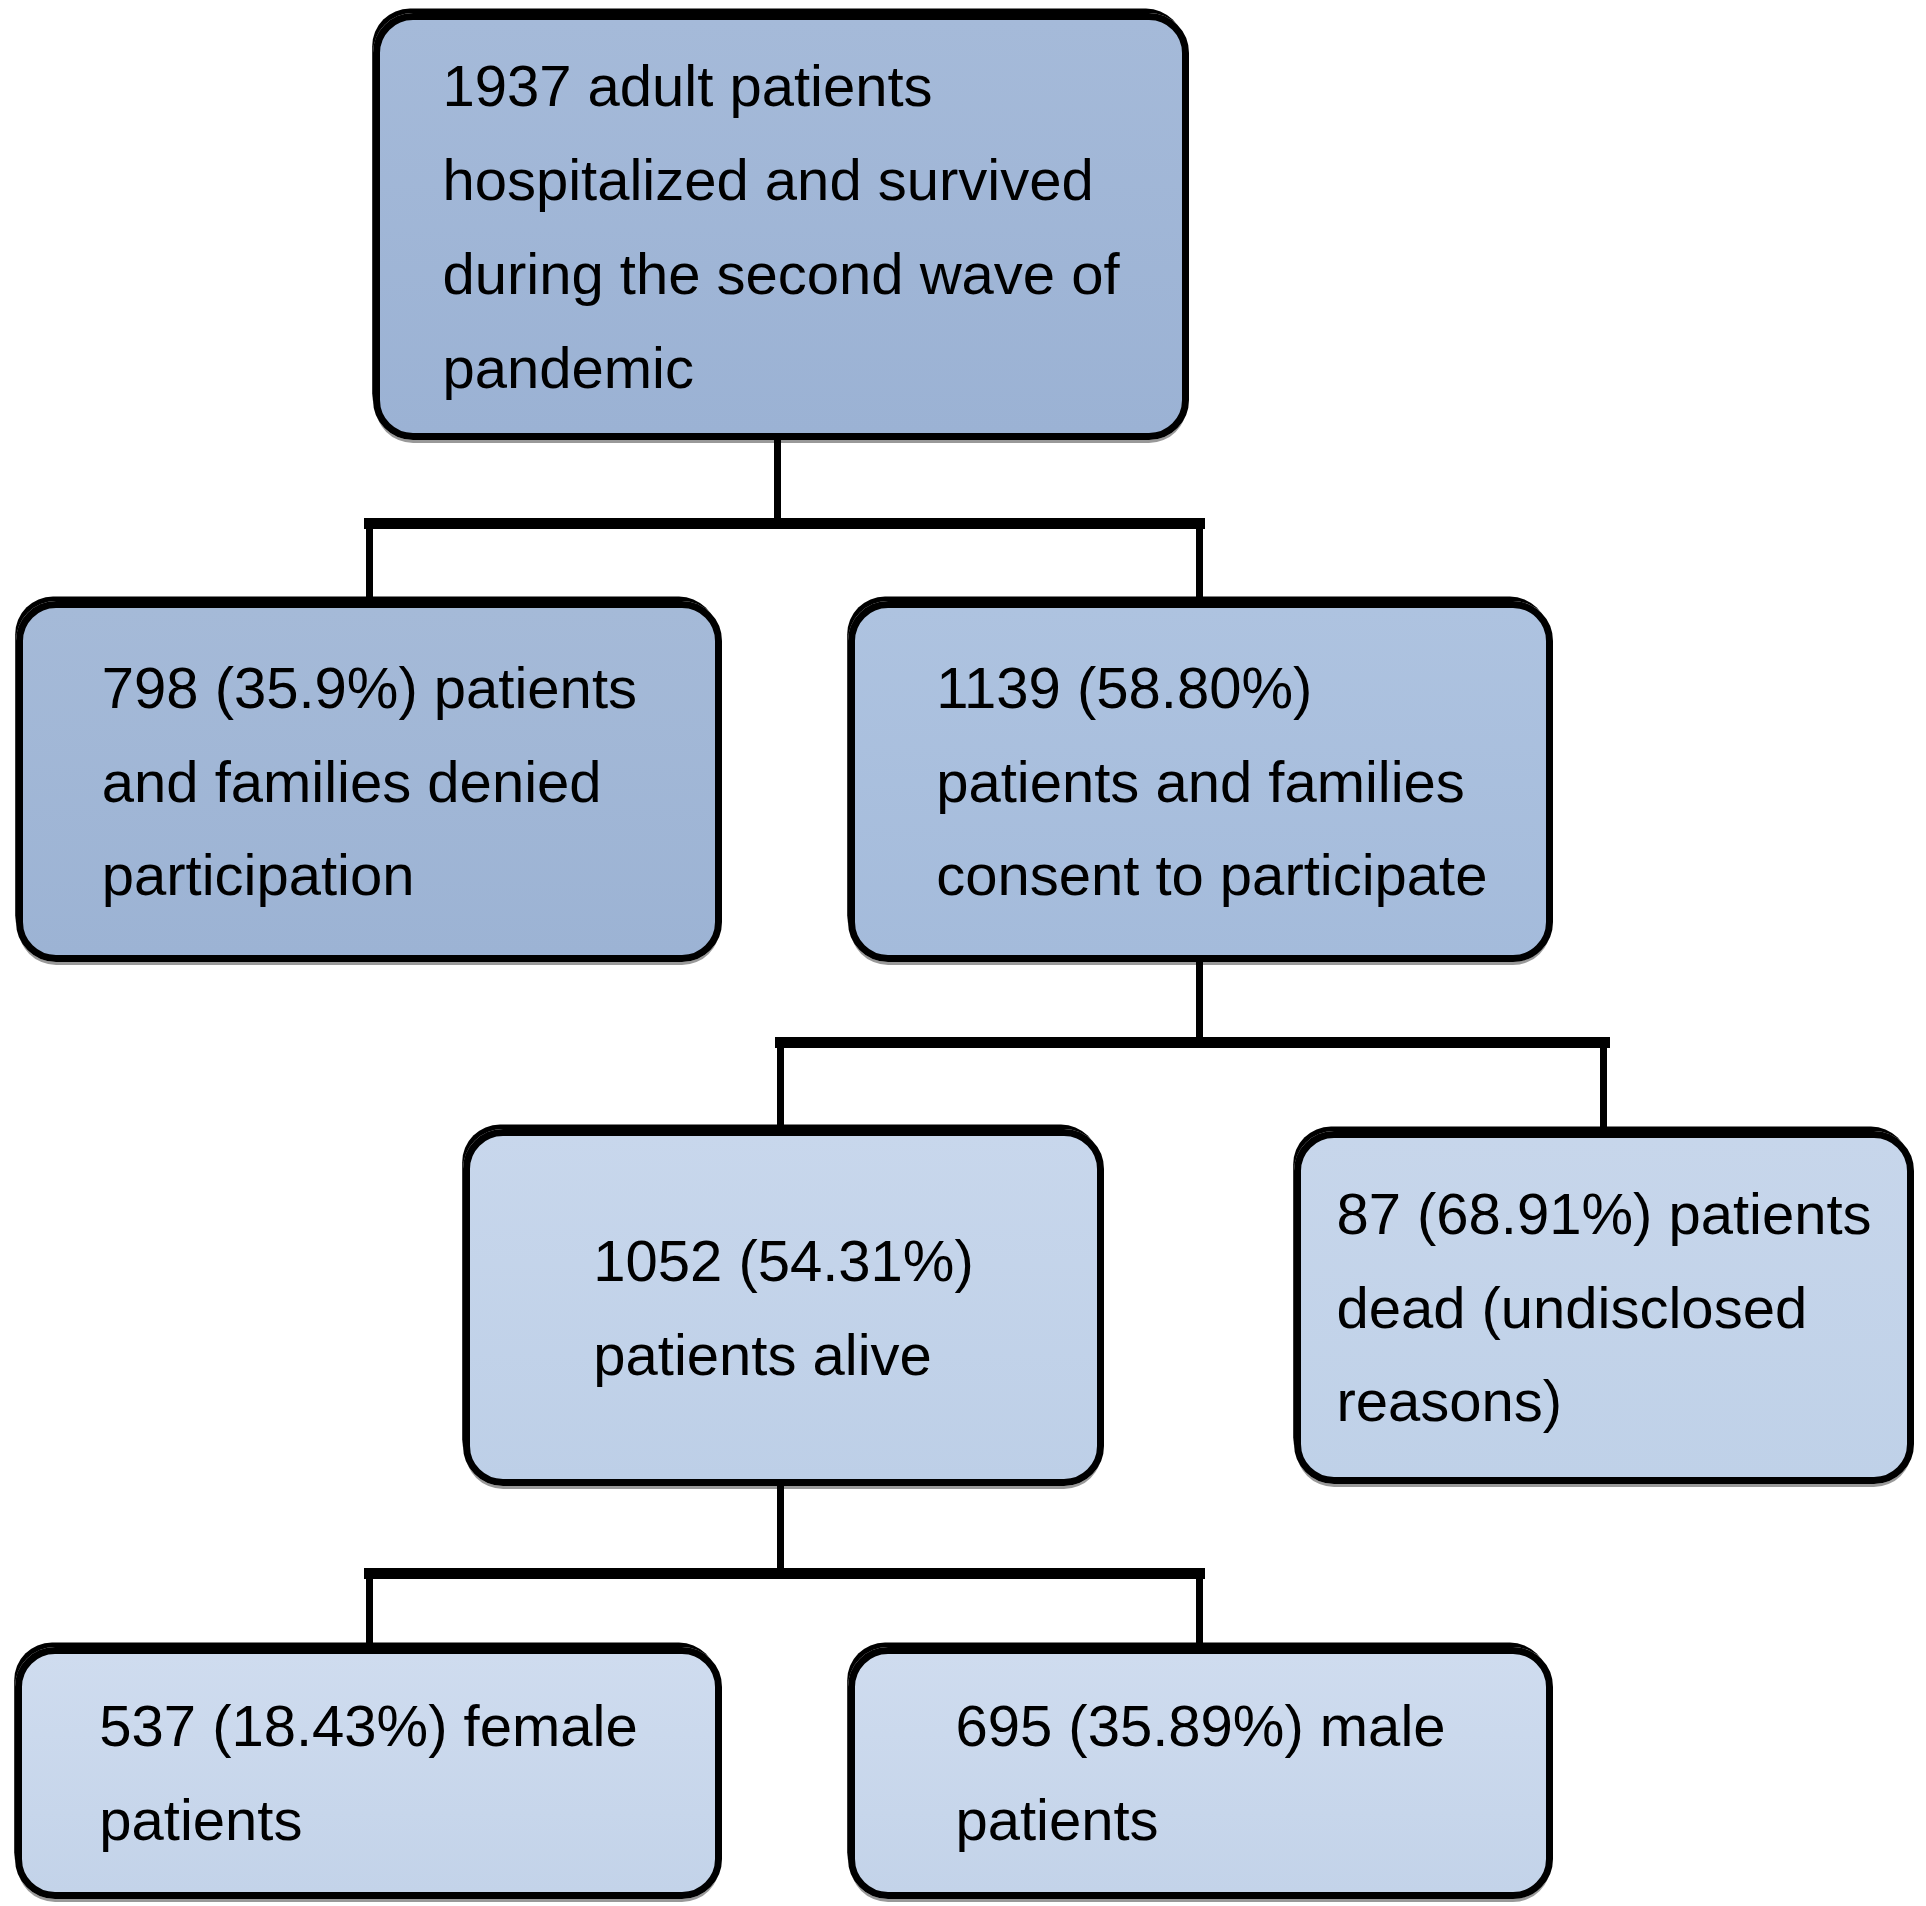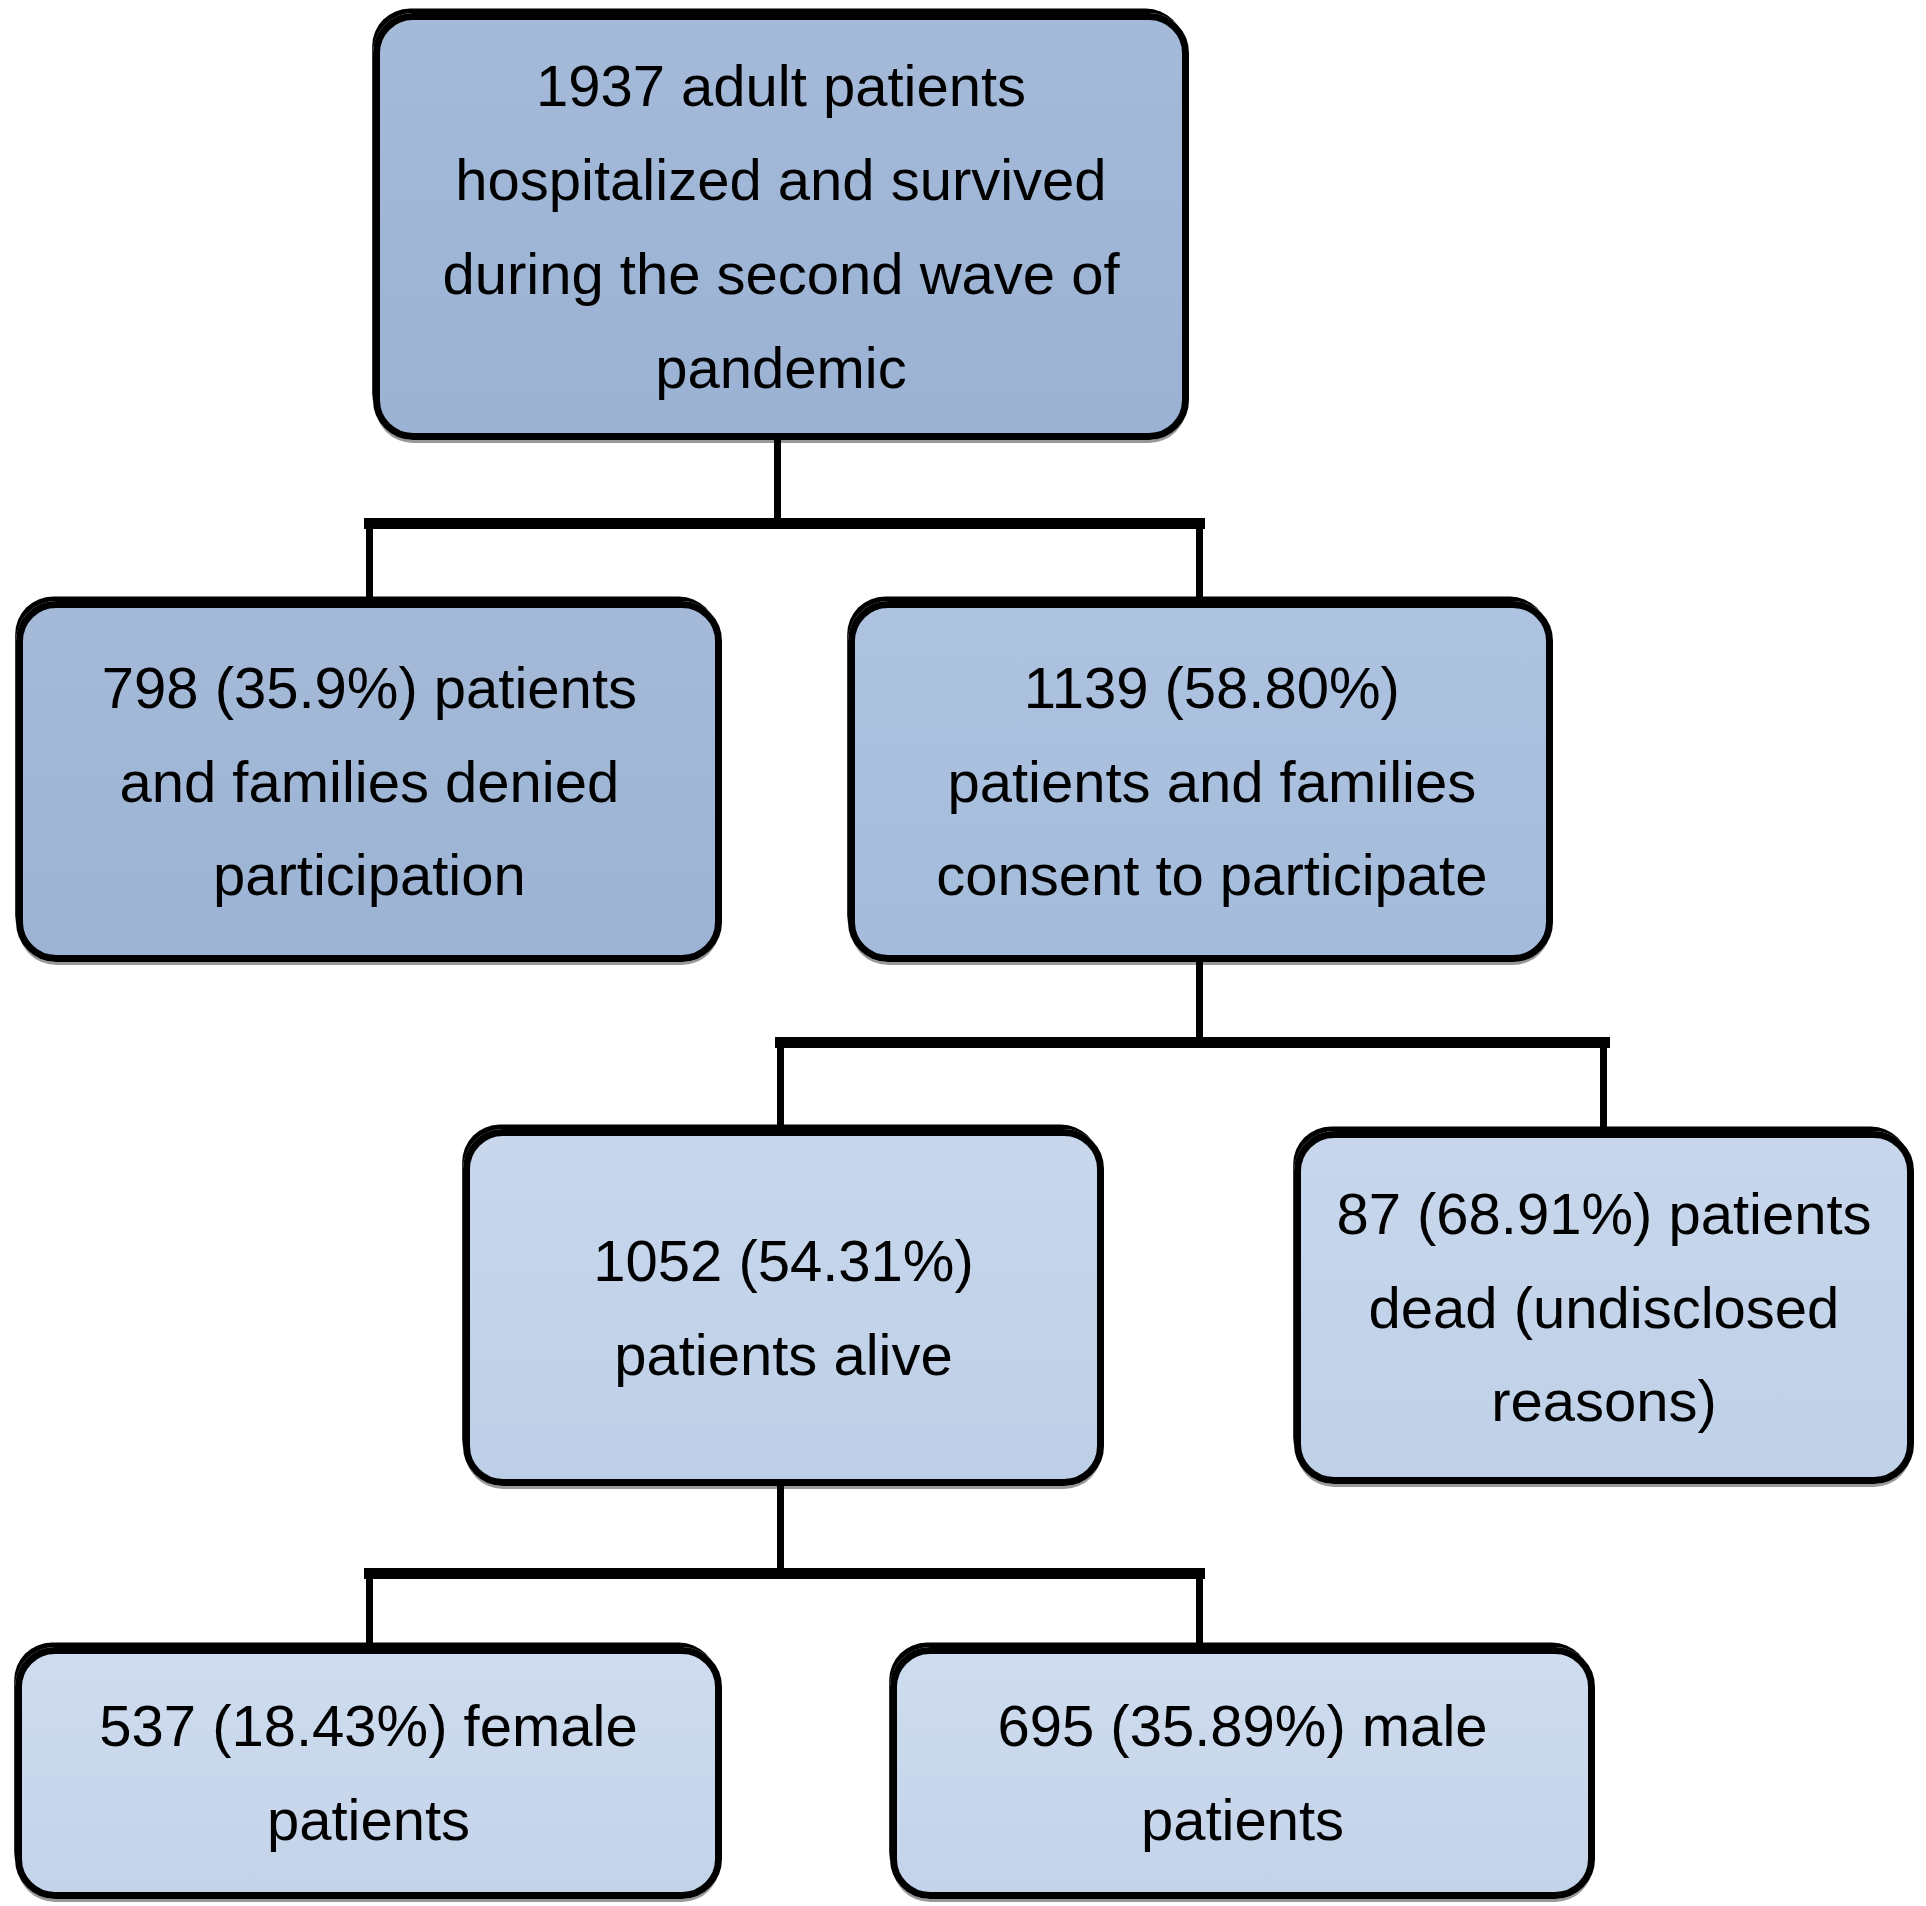--- a/index.html
+++ b/index.html
@@ -17,21 +17,21 @@
   }
   .node {
     position: absolute;
     box-sizing: border-box;
     border: 7.5px solid #000000;
     border-radius: 40px;
     box-shadow: -3px -6.7px 0 -2.2px #000000, 0 5.2px 0 -2.2px rgba(0,0,0,0.40);
     display: flex;
     align-items: center;
     justify-content: center;
-    text-align: center;
+    text-align: left;
     color: #000000;
     font-size: 58px;
     line-height: 1.62;
     padding: 6px 13.4px;
   }
   .node-text {
     white-space: pre-line;
   }
   .cline {
     position: absolute;
@@ -86,19 +86,19 @@
     <span class="node-text">87 (68.91%) patients
 dead (undisclosed
 reasons)</span>
   </div>
 
   <div class="node" style="left: 15px; top: 1647px; width: 707px; height: 252px; background: linear-gradient(rgb(207, 220, 239) 0%, rgb(195, 211, 233) 100%);">
     <span class="node-text">537 (18.43%) female
 patients</span>
   </div>
 
-  <div class="node" style="left: 848px; top: 1647px; width: 705px; height: 252px; background: linear-gradient(rgb(207, 220, 239) 0%, rgb(195, 211, 233) 100%); margin-left: 42px;">
+  <div class="node" style="left: 848px; top: 1647px; width: 705px; height: 252px; background: linear-gradient(rgb(207, 220, 239) 0%, rgb(195, 211, 233) 100%);">
     <span class="node-text">695 (35.89%) male
 patients</span>
   </div>
 
 </div>
 
 
 </body></html>

